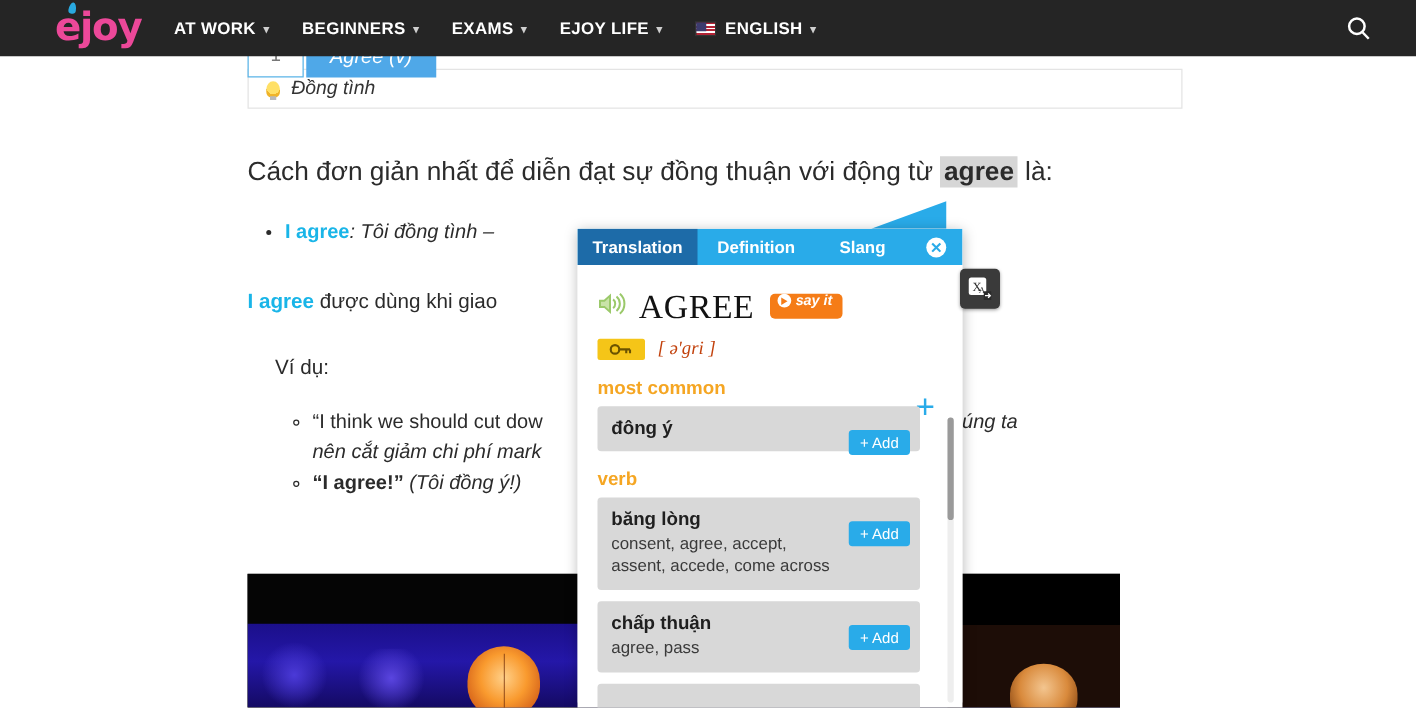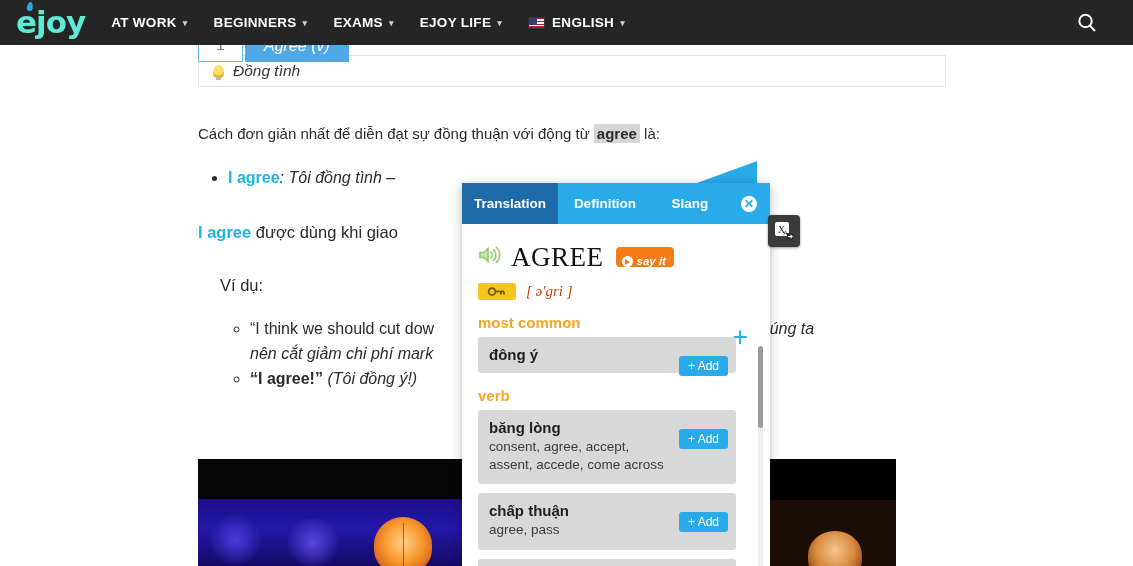--- a/index.html
+++ b/index.html
@@ -13,24 +13,24 @@
 
   
   #topnav {
     position: absolute; top: 0; left: 0;
     width: 1133px; height: 45px;
     background: #252525;
     z-index: 200;
     display: flex; align-items: center;
   }
   #logo {
-    margin-left: 16px;
+    margin-left: 44px;
     font-size: 31px;
     font-weight: bold;
-    color: #5eead4;
+    color: #ec4899;
     letter-spacing: -1px;
     font-family: "DejaVu Sans", sans-serif;
     line-height: 1;
     position: relative;
   }
   #logo .drop {
     position: absolute;
     left: 11px; top: -5px;
     width: 6px; height: 9px;
     background: #29a9e0;
@@ -132,21 +132,21 @@
   }
   .bulb::after {
     content: "";
     position: absolute;
     bottom: -2px; left: 3px;
     width: 5px; height: 3px;
     background: #b9b9b9;
   }
   #p1 {
     margin-top: 36px;
-    font-size: 15px;
+    font-size: 21px;
     line-height: 1.4;
   }
   .hl {
     background: #d6d6d6;
     padding: 1px 3px;
     font-weight: bold;
   }
   #list1 {
     margin: 22px 0 0 0;
     padding-left: 30px;
@@ -258,21 +258,21 @@
     position: absolute;
     left: 697px; top: 161px;
     width: 0; height: 0;
     border-left: 0 solid transparent;
     border-right: 60px solid #29abe9;
     border-top: 22px solid transparent;
     z-index: 299;
   }
   #ptabs {
     display: flex;
-    height: 41px;
+    height: 29px;
     background: #29abe9;
     align-items: stretch;
     position: relative;
   }
   .ptab {
     color: #ffffff;
     font-size: 13.5px;
     font-weight: bold;
     display: flex; align-items: center; justify-content: center;
     cursor: pointer;
@@ -317,21 +317,21 @@
   #sayit {
     margin-left: 12px;
     background: #f57c17;
     color: #ffffff;
     border-radius: 4px;
     height: 20px;
     padding: 0 8px 0 6px;
     font-size: 11.5px;
     font-weight: bold;
     font-style: italic;
-    display: flex; align-items: flex-end;
+    display: flex; align-items: flex-start;
     cursor: pointer;
   }
   #sayit .dot {
     width: 11px; height: 11px;
     border-radius: 50%;
     background: #ffffff;
     margin-right: 4px;
     position: relative;
   }
   #sayit .dot::after {

